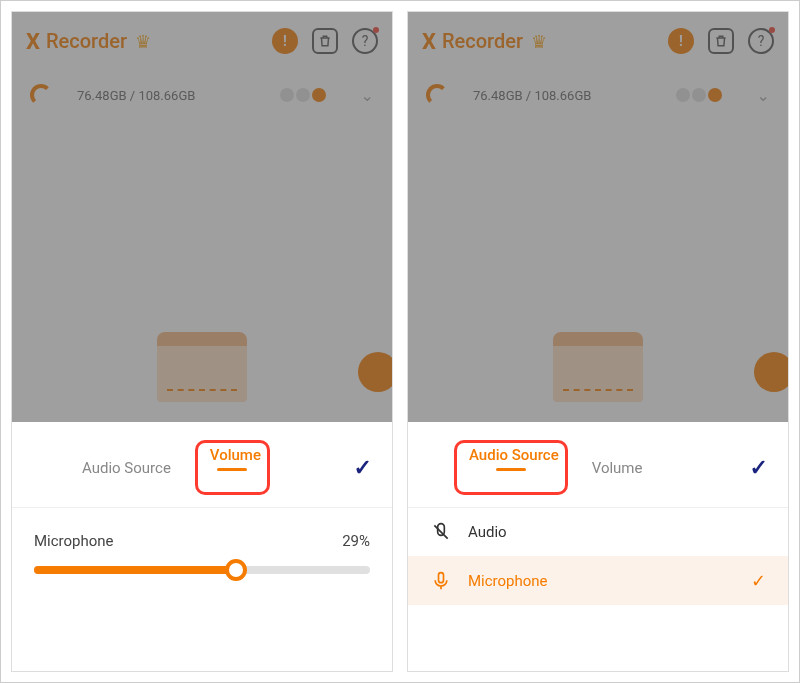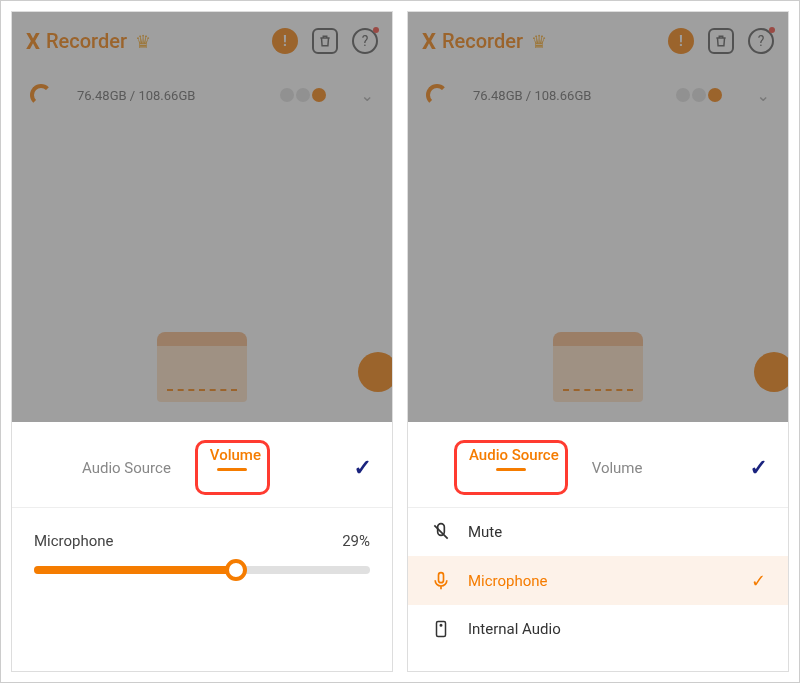--- a/index.html
+++ b/index.html
@@ -343,40 +343,31 @@
     </div>
     <div class="divider-line"></div>
 
     <div class="src-item">
       <span class="icon-box">
         <svg width="20" height="20" viewBox="0 0 24 24" fill="none" stroke="#333" stroke-width="2">
             <path d="M12 2a4 4 0 0 1 4 4v6a4 4 0 1 1-8 0V6a4 4 0 0 1 4-4z"></path>
             <path d="M4 4l16 16"></path>
           </svg>
       </span>
-      <span>Mute</span>
+      <span>Audio</span>
     </div>
 
     <div class="src-item selected">
       <span class="icon-box">
         <svg width="20" height="20" viewBox="0 0 24 24" fill="none" stroke="#f57c00" stroke-width="2">
             <rect x="9" y="2" width="6" height="12" rx="3"></rect>
             <path d="M5 11a7 7 0 0 0 14 0M12 18v4"></path>
           </svg>
       </span>
       <div class="src-main">
         <span>Microphone</span>
       </div>
       <span class="src-check">✓</span>
     </div>
 
-    <div class="src-item">
-      <span class="icon-box">
-        <svg width="18" height="20" viewBox="0 0 24 24" fill="none" stroke="#333" stroke-width="2">
-            <rect x="6" y="2" width="12" height="20" rx="2"></rect>
-            <circle cx="12" cy="7" r="1"></circle>
-          </svg>
-      </span>
-      <span>Internal Audio</span>
-    </div>
 
   </div>
 </div>
 
 </body></html>

